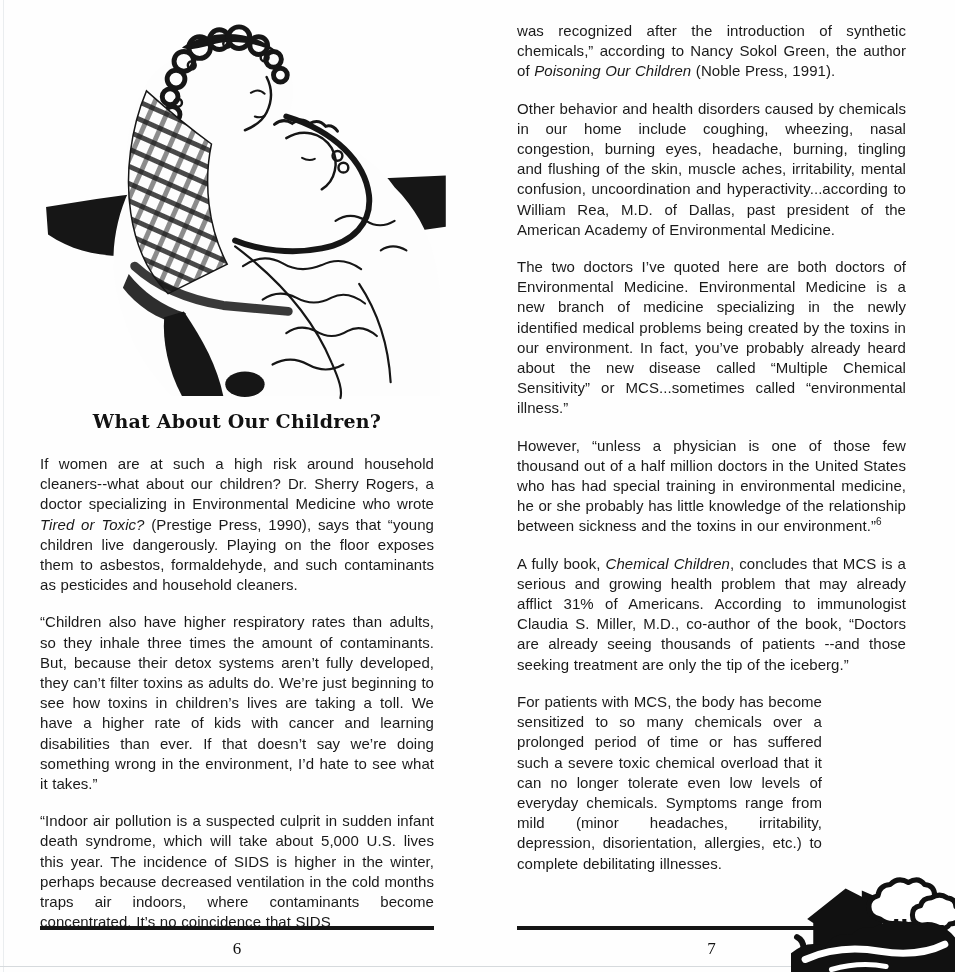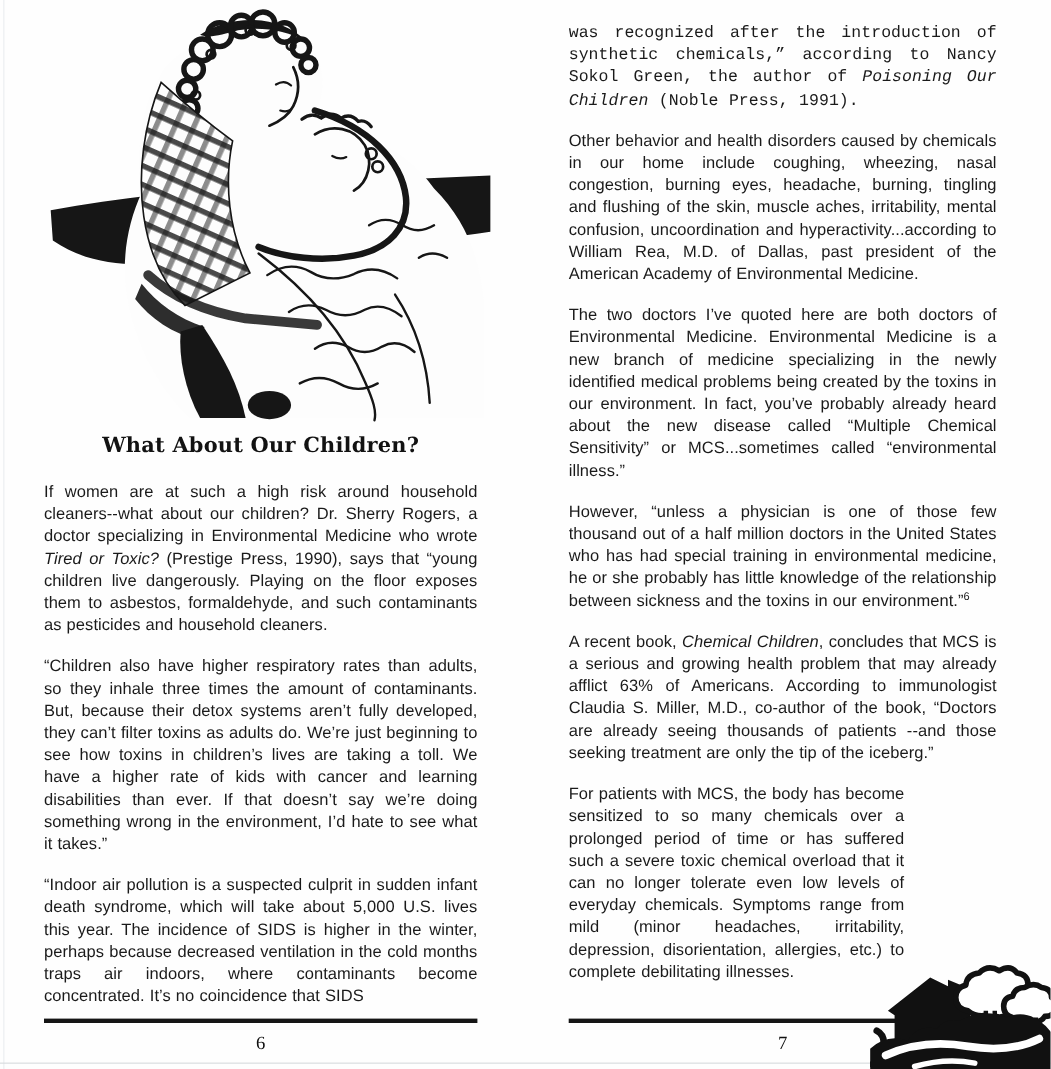--- a/index.html
+++ b/index.html
@@ -3,37 +3,37 @@
 <meta charset="utf-8">
 <style>
   html,body { margin:0; padding:0; }
   body {
     width:955px; height:972px; position:relative; overflow:hidden;
     background:#fefefe; color:#1a1a1a;
     font-family:"Liberation Sans", sans-serif;
   }
   .page { position:absolute; inset:0; overflow:hidden; }
   .col { position:absolute; top:0; }
-  .col-left  { left:40px;  width:394px; }
+  .col-left  { left:40px;  width:394px;margin-top:16px; }
   .col-right { left:517px; width:389px; }
   .art-block { position:relative; height:384px; margin-top:4px; }
   .art-block svg { position:absolute; left:-14px; top:2px; }
   h2.heading {
     margin:10px 0 22px; text-align:center;
     font-family:"DejaVu Serif", serif; font-weight:bold;
     font-size:19px; letter-spacing:0.2px; color:#121212;
   }
   .para {
     margin:0 0 17px; text-align:justify;
     font-size:15px; line-height:20.2px;
     letter-spacing:0.05px; word-spacing:0.4px;
   }
   .para i { font-style:italic; }
   .para sup { font-size:10px; line-height:0; vertical-align:super; }
-  .col-right .para:first-child { margin-top:21px;font-family:Liberation Mono, monospace; }
+  .col-right .para:first-child { margin-top:21px; }
   .art-gap { float:right; width:84px; height:66px; margin-top:100px; }
   .footer { position:absolute; top:926px; z-index:2; }
   .footer-left  { left:40px;  width:394px; }
   .footer-right { left:517px; width:389px; }
   .rule { height:4px; background:#151515; }
   .page-num {
     text-align:center; margin-top:9px;
     font-family:"Liberation Serif", serif; font-size:17px; color:#111;
   }
   .house-art { position:absolute; right:-8px; top:872px; width:172px; height:106px; z-index:5; }
@@ -126,21 +126,21 @@
         <p class="para"><span>“Indoor air pollution is a suspected culprit in sudden infant death syndrome, which will take about 5,000 U.S. lives this year. The incidence of SIDS is higher in the winter, perhaps because decreased ventilation in the cold months traps air indoors, where contaminants become concentrated. It’s no coincidence that SIDS</span></p>
       </div>
   </section>
 
   <section class="col col-right">
     <div>
         <p class="para"><span>was recognized after the introduction of synthetic chemicals,” according to Nancy Sokol Green, the author of </span><i>Poisoning Our Children</i><span> (Noble Press, 1991).</span></p>
         <p class="para"><span>Other behavior and health disorders caused by chemicals in our home include coughing, wheezing, nasal congestion, burning eyes, headache, burning, tingling and flushing of the skin, muscle aches, irritability, mental confusion, uncoordination and hyperactivity...according to William Rea, M.D. of Dallas, past president of the American Academy of Environmental Medicine.</span></p>
         <p class="para"><span>The two doctors I’ve quoted here are both doctors of Environmental Medicine. Environmental Medicine is a new branch of medicine specializing in the newly identified medical problems being created by the toxins in our environment. In fact, you’ve probably already heard about the new disease called “Multiple Chemical Sensitivity” or MCS...sometimes called “environmental illness.”</span></p>
         <p class="para"><span>However, “unless a physician is one of those few thousand out of a half million doctors in the United States who has had special training in environmental medicine, he or she probably has little knowledge of the relationship between sickness and the toxins in our environment.”</span><sup>6</sup></p>
-        <p class="para"><span>A recent book, </span><i>Chemical Children</i><span>, concludes that MCS is a serious and growing health problem that may already afflict 63% of Americans. According to immunologist Claudia S. Miller, M.D., co-author of the book, “Doctors are already seeing thousands of patients --and those seeking treatment are only the tip of the iceberg.”</span></p>
+        <p class="para"><span>A fully book, </span><i>Chemical Children</i><span>, concludes that MCS is a serious and growing health problem that may already afflict 31% of Americans. According to immunologist Claudia S. Miller, M.D., co-author of the book, “Doctors are already seeing thousands of patients --and those seeking treatment are only the tip of the iceberg.”</span></p>
         <p class="para"><span class="art-gap"></span><span>For patients with MCS, the body has become sensitized to so many chemicals over a prolonged period of time or has suffered such a severe toxic chemical overload that it can no longer tolerate even low levels of everyday chemicals. Symptoms range from mild (minor headaches, irritability, depression, disorientation, allergies, etc.) to complete debilitating illnesses.</span></p>
       </div>
   </section>
 
   <div class="footer footer-left">
     <div class="rule"></div>
     <div class="page-num">6</div>
   </div>
   <div class="footer footer-right">
     <div class="rule"></div>

